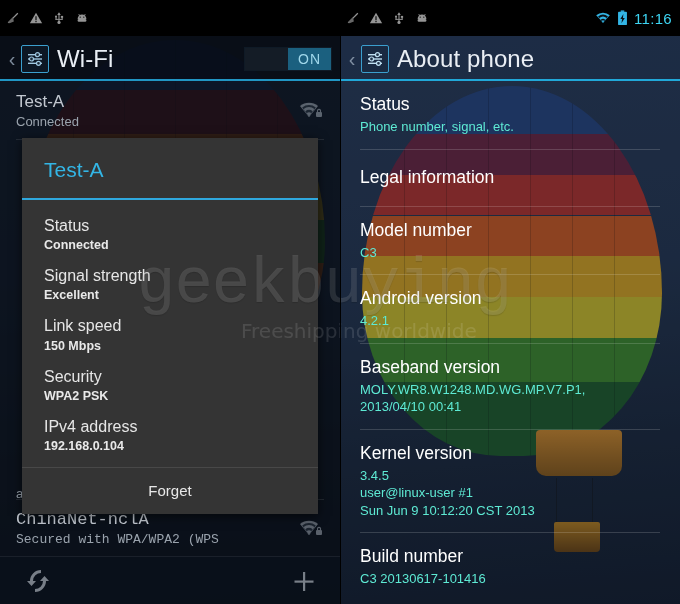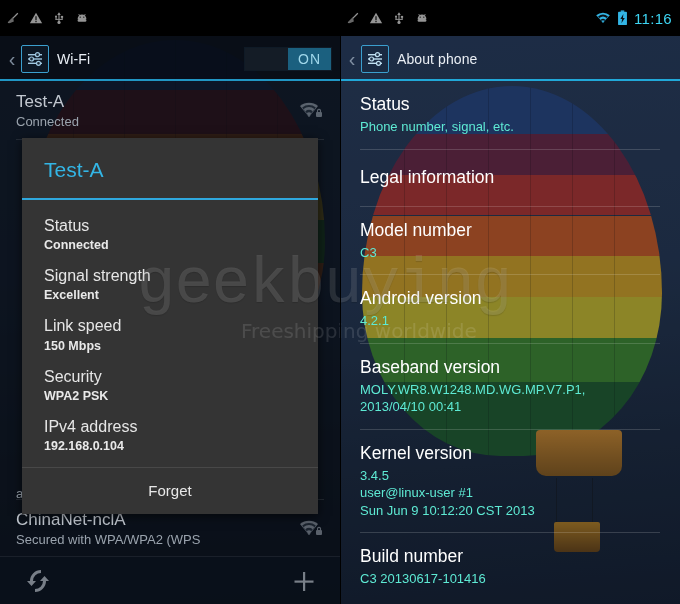--- a/index.html
+++ b/index.html
@@ -71,21 +71,21 @@
   .back-chevron {
     width: 14px; color: #93a2b4; font-size: 20px; line-height: 1;
     text-align: center; opacity: .85;
   }
   .app-icon {
     width: 28px; height: 28px; margin: 0 8px 0 2px;
     border: 1px solid #3b9fce; border-radius: 2px;
     display: flex; align-items: center; justify-content: center;
     background: rgba(20,40,60,.35);
   }
-  .ab-title { color: #e9eef4; font-size: 14px; font-weight: 400; letter-spacing: .1px; }
+  .ab-title { color: #e9eef4; font-size: 24px; font-weight: 400; letter-spacing: .1px; }
 
   
   .switch {
     margin-left: auto; margin-right: 8px;
     width: 88px; height: 24px; display: flex;
     border: 1px solid #0f1a26;
   }
   .sw-off { flex: 1; background: #141c26; }
   .sw-on {
     flex: 1; background: #1b607f; color: #9fd7ea;
@@ -268,21 +268,21 @@
         <div class="wifi-texts">
           <div class="wifi-ssid"></div>
         </div>
       </div>
     </div>
 
     <div style="position:absolute; left:16px; top:484px; z-index:4;">
       <div class="wifi-sub">available)</div>
     </div>
 
-    <div style="position:absolute; left:16px; right:16px; top:499px; z-index:4; border-top:1px solid rgba(255,255,255,.10); padding-top:10px; display:flex;">
+    <div style="position:absolute; left:16px; right:16px; top:499px; z-index:4; border-top:1px solid rgba(255,255,255,.10); padding-top:10px; display:flex;font-family:Liberation Mono, monospace;">
       <div class="wifi-texts">
         <div class="wifi-ssid">ChinaNet-nclA</div>
         <div class="wifi-sub">Secured with WPA/WPA2 (WPS</div>
       </div>
       <svg class="wifi-ico" viewBox="0 0 26 22">
         <path d="M11 19 L2 8 A14 14 0 0 1 20 8 Z" fill="#9aa3ad"></path>
         <path d="M11 19 L4.2 9.4 A11 11 0 0 1 17.8 9.4 Z" fill="#2a3440"></path>
         <path d="M11 19 L5.6 11 A8.6 8.6 0 0 1 16.4 11 Z" fill="#9aa3ad"></path>
         <path d="M11 19 L7.4 13.2 A5.2 5.2 0 0 1 14.6 13.2 Z" fill="#2a3440"></path>
         <path d="M11 19 L8.7 15.2 A3 3 0 0 1 13.3 15.2 Z" fill="#9aa3ad"></path>

